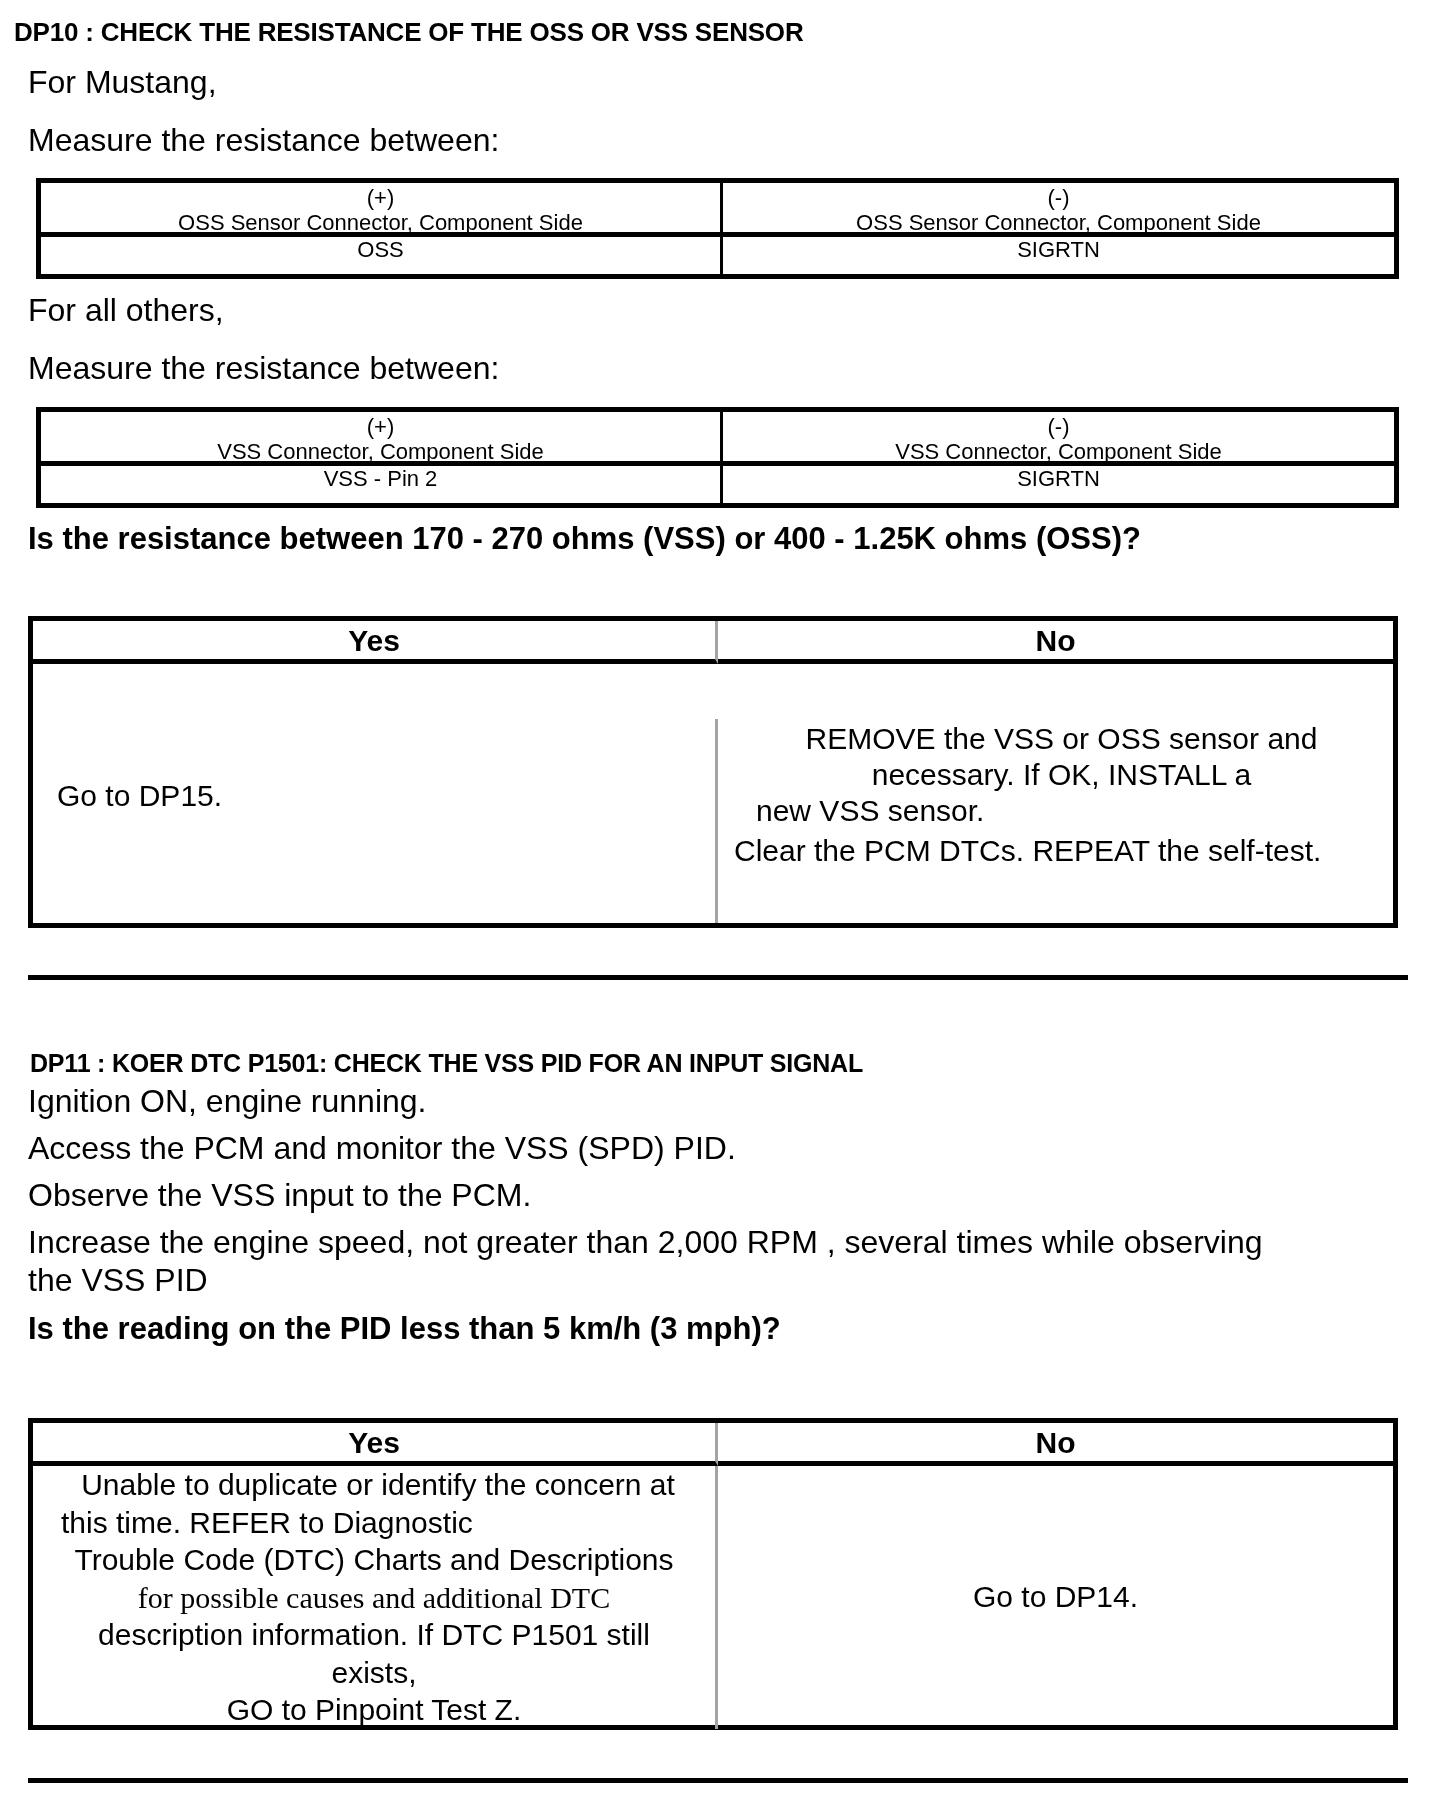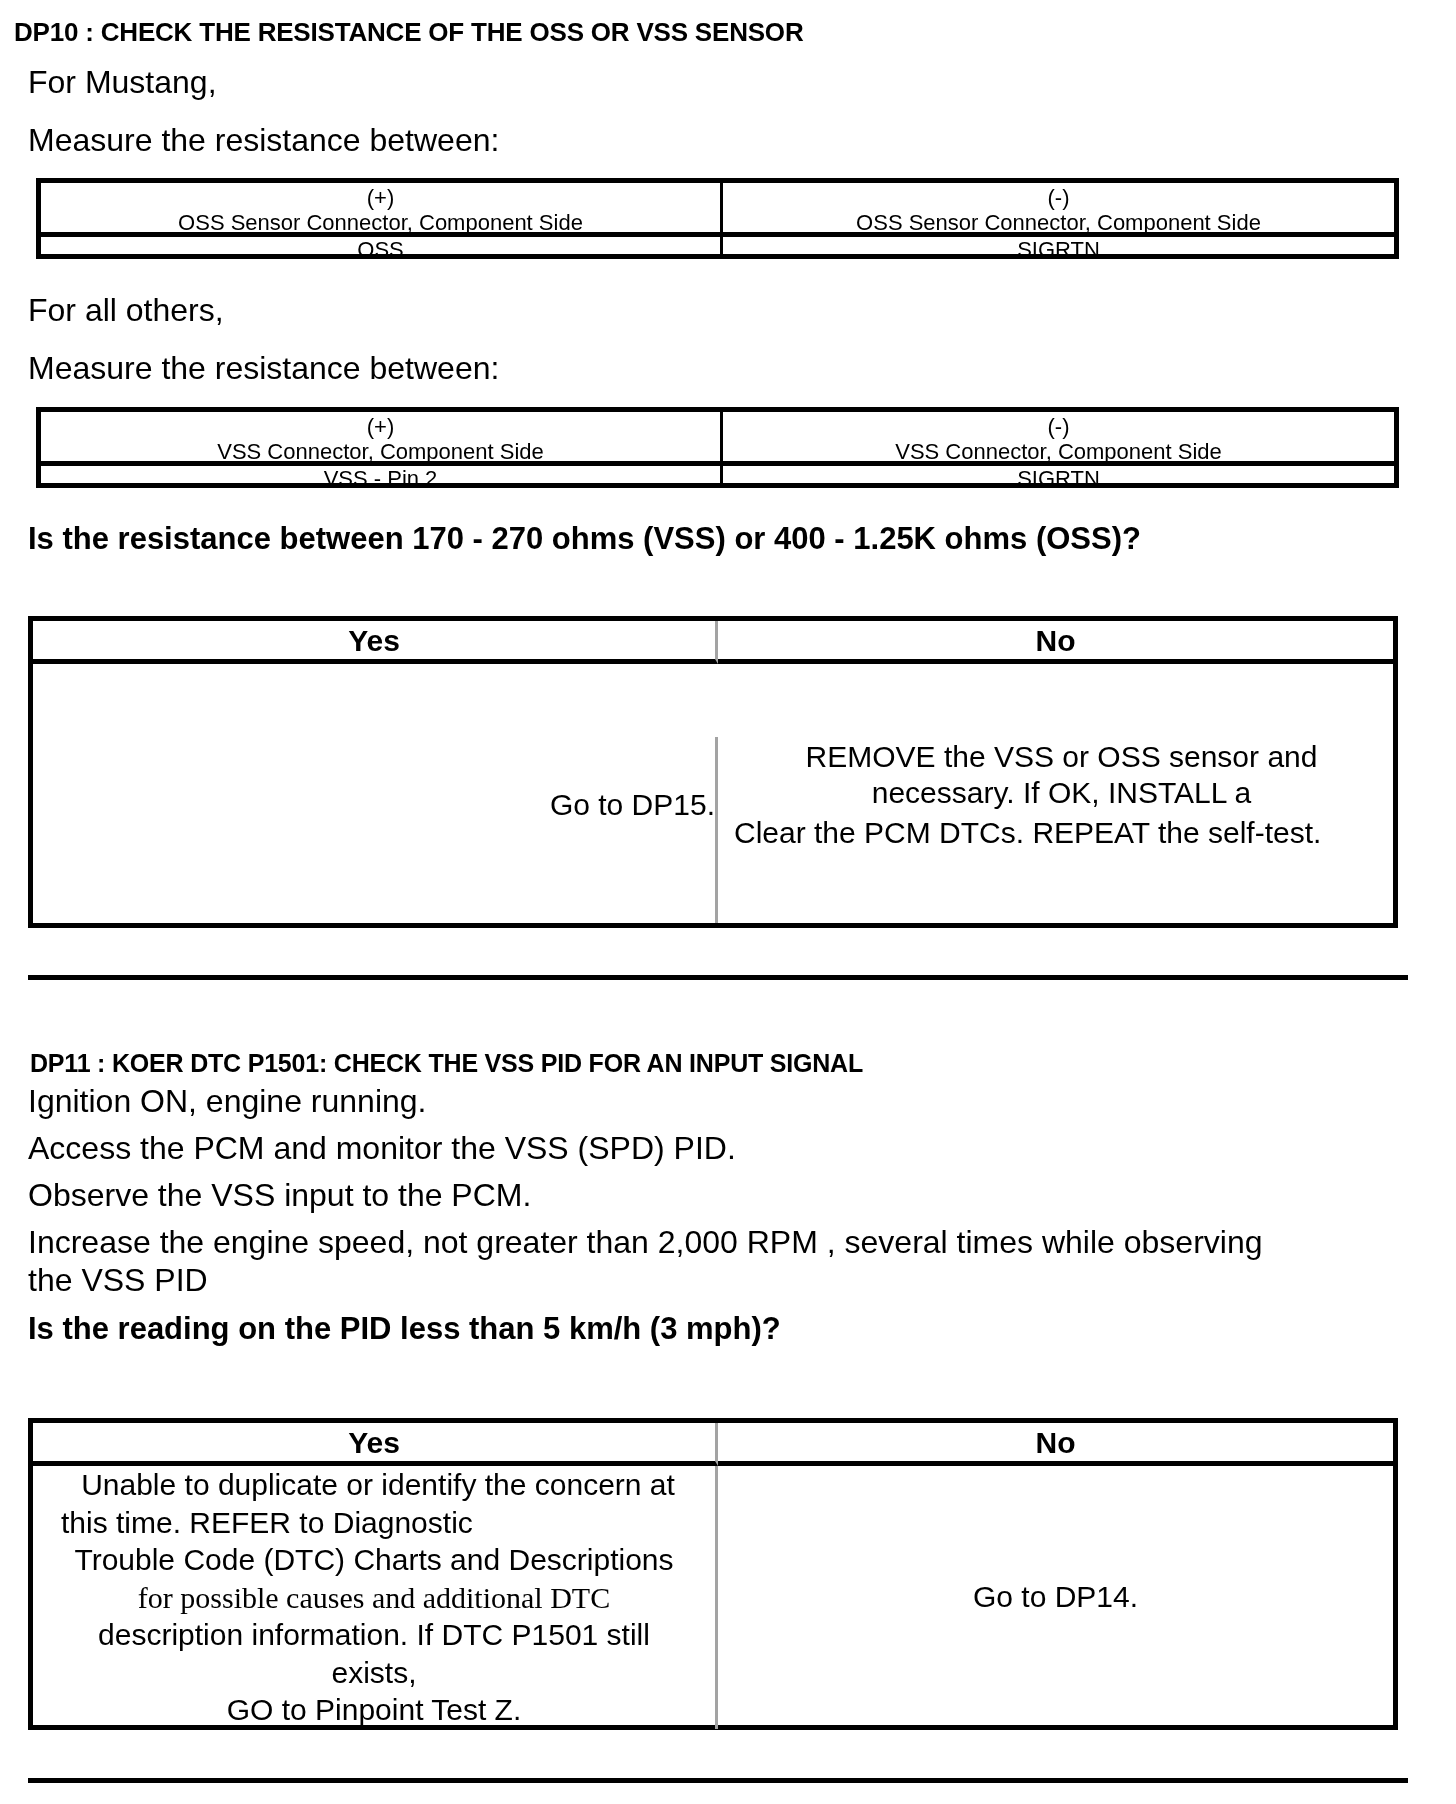--- a/index.html
+++ b/index.html
@@ -6,21 +6,21 @@
   body { width:1456px; height:1804px; position:relative; overflow:hidden; color:#000; font-family:"Liberation Sans", sans-serif; }
   .abs { position:absolute; white-space:nowrap; }
   .h-bold { font-weight:bold; font-size:26px; letter-spacing:-0.2px; }
   .body-txt { font-size:32px; }
   .q-bold { font-weight:bold; font-size:31px; }
   
   .ctable { position:absolute; left:36px; width:1363px; border:5px solid #000; box-sizing:border-box; display:grid; grid-template-columns:682px 1fr; }
   .ctable .cell { font-size:22px; text-align:center; line-height:25px; box-sizing:border-box; }
   .ctable .c-left { border-right:3px solid #000; }
   .ctable .r1 { border-bottom:5px solid #000; height:54px; padding-top:2px; }
-  .ctable .r2 { height:17px; line-height:26px; }
+  .ctable .r2 { height:37px; line-height:26px; }
   
   .yn { position:absolute; left:28px; width:1370px; border:5px solid #000; box-sizing:border-box; display:grid; grid-template-columns:685px 1fr; }
   .yn .hdr { font-weight:bold; font-size:30px; text-align:center; height:38px; line-height:40px; border-bottom:5px solid #000; box-sizing:content-box; }
   .yn .c-left { border-right:3px solid #a3a3a3; }
   .yn .cell { box-sizing:border-box; font-size:30px; }
   .rule { position:absolute; left:28px; width:1380px; height:5px; background:#000; }
 </style>
 </head>
 <body>
 
@@ -55,26 +55,27 @@
   </div>
   <div class="cell c-left r2">VSS - Pin 2</div>
   <div class="cell r2">SIGRTN</div>
 </div>
 
 <div class="abs q-bold" style="left:28px; top:521px;">Is the resistance between 170 - 270 ohms (VSS) or 400 - 1.25K ohms (OSS)?</div>
 
 <div class="yn" style="top:616px; height:312px;">
   <div class="hdr c-left">Yes</div>
   <div class="hdr">No</div>
-  <div class="cell c-left" style="display:flex; align-items:center; justify-content:flex-end; padding-bottom:50px;">
+  <div class="cell c-left" style="display:flex; align-items:center; justify-content:flex-start; padding-bottom:50px;margin-left:24px;">
     <span>Go to DP15.</span>
   </div>
   <div class="cell" style="padding-top:2px; line-height:36px;padding-left:12px;">
     <div style="text-align:center;">REMOVE the VSS or OSS sensor and</div>
     <div style="text-align:center;">necessary. If OK, INSTALL a</div>
+    <div style="text-align:left; padding-left:26px;">new VSS sensor.</div>
     <div style="text-align:left; padding-left:4px; margin-top:4px;">Clear the PCM DTCs. REPEAT the self-test.</div>
   </div>
 </div>
 
 <div class="rule" style="top:975px;"></div>
 
 <div class="abs h-bold" style="left:30px; top:1049px; font-size:25px;">DP11 : KOER DTC P1501: CHECK THE VSS  PID FOR AN INPUT SIGNAL</div>
 <div class="abs body-txt" style="left:28px; top:1083px;">Ignition ON, engine running.</div>
 <div class="abs body-txt" style="left:28px; top:1130px;">Access the PCM and monitor the  VSS (SPD) PID.</div>
 <div class="abs body-txt" style="left:28px; top:1177px;">Observe the VSS input to the PCM.</div>

